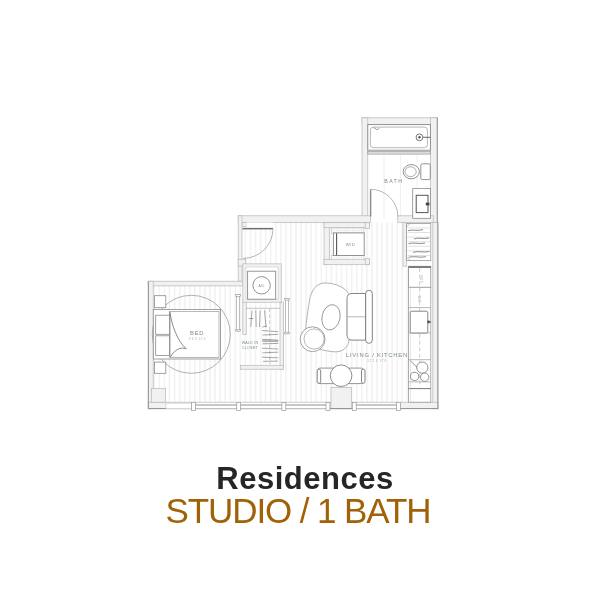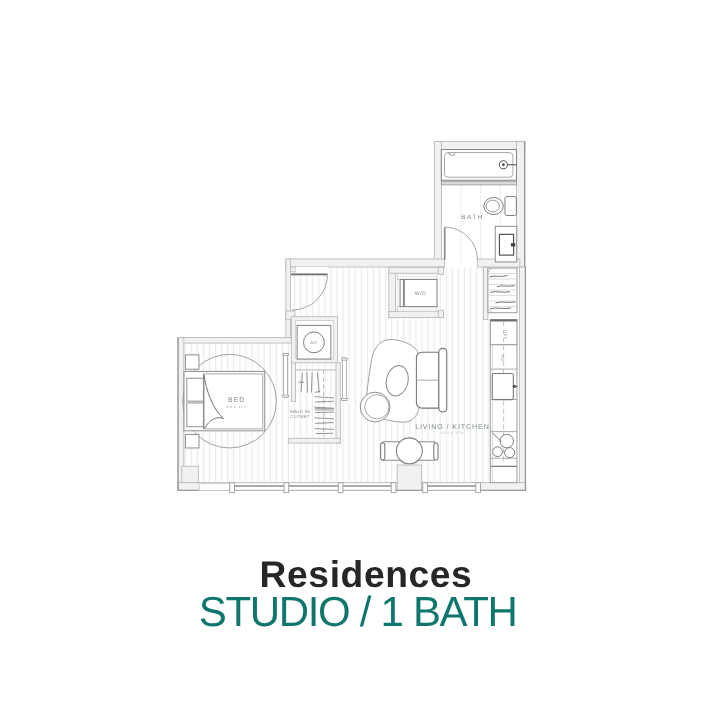--- a/index.html
+++ b/index.html
@@ -1,19 +1,19 @@
 <!DOCTYPE html>
 <html><head>
 <meta charset="utf-8">
 <style>
 html,body{margin:0;padding:0;background:#fff;width:600px;height:600px;overflow:hidden;}
 #page{position:relative;width:496px;height:600px;background:#fff;font-family:"Liberation Sans",sans-serif;}
 svg{position:absolute;left:0;top:0;}
 .t1{position:absolute;left:0;top:461px;width:610px;text-align:center;font-size:31px;font-weight:bold;color:#262626;letter-spacing:0.5px;}
-.t2{position:absolute;left:0;top:491px;width:596px;text-align:center;font-size:35px;font-weight:normal;color:#0f766e;letter-spacing:-1.1px;}
+.t2{position:absolute;left:0;top:491px;width:596px;text-align:center;font-size:35px;font-weight:normal;color:#a16207;letter-spacing:-1.1px;}
 .lbl{fill:#7c8c8a;font-family:"Liberation Sans",sans-serif;}
 .dim{fill:#a2aeac;font-family:"Liberation Sans",sans-serif;}
 </style>
 </head>
 <body>
 <div id="page">
 <svg width="600" height="600" viewBox="0 0 600 600">
 <defs>
 <pattern id="fl" width="5.06" height="8" patternUnits="userSpaceOnUse">
 <rect width="5.06" height="8" fill="#ffffff"></rect>

